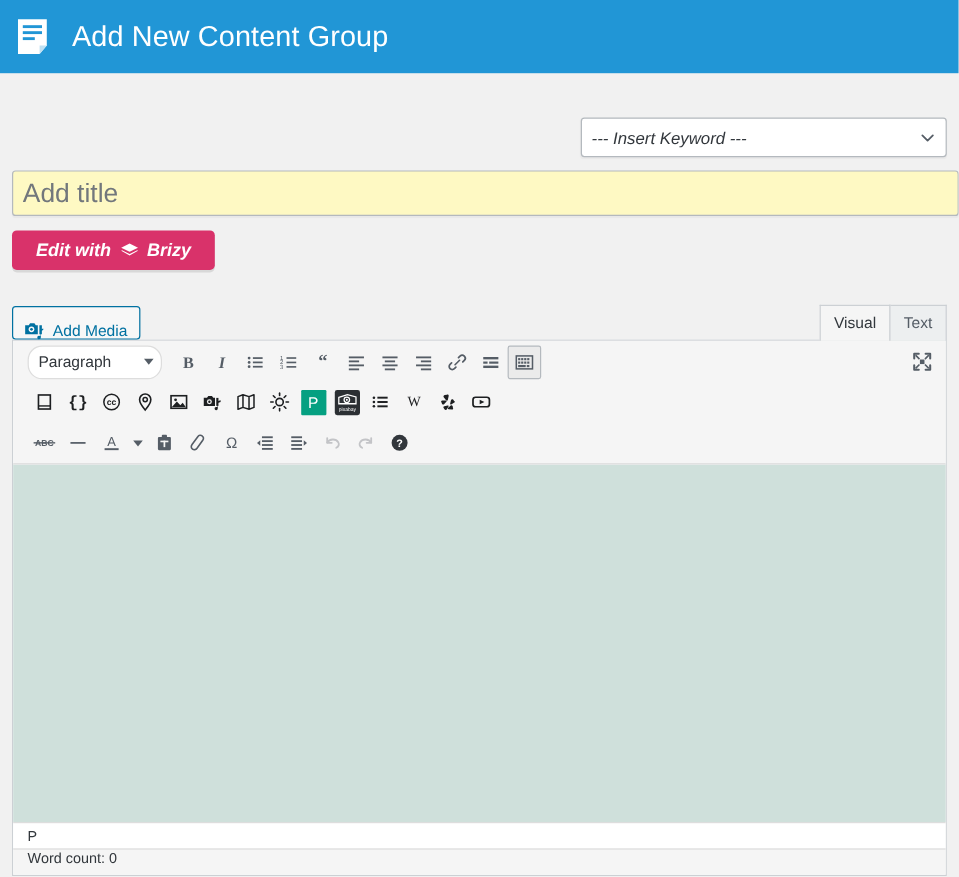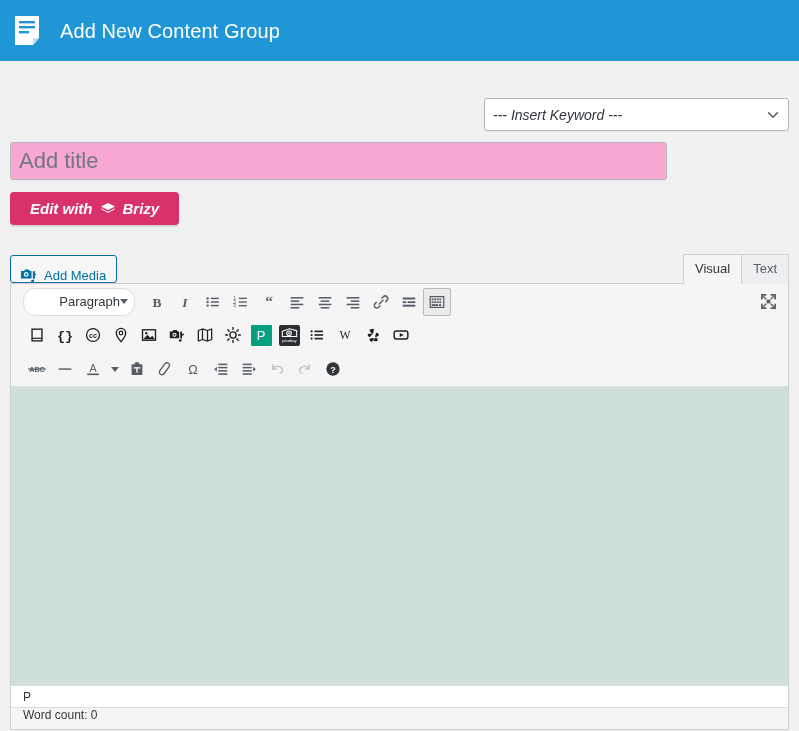--- a/index.html
+++ b/index.html
@@ -28,21 +28,21 @@
   }
   .header-icon {
     width: 34px;
     height: 34px;
     margin-right: 14px;
     flex: none;
     display: block;
   }
   .header-title {
     color: #ffffff;
-    font-size: 20px;
+    font-size: 24px;
     font-weight: 400;
     letter-spacing: 0.1px;
     line-height: 1;
   }
 
   
   .content {
     padding: 0 10px;
     box-sizing: border-box;
   }
@@ -77,26 +77,26 @@
   .chevron {
     width: 14px;
     height: 14px;
     flex: none;
     color: #555d66;
   }
 
   
   .title-wrap { margin-top: 11px; }
   .title-input {
-    width: 657px;
+    width: 789px;
     height: 38px;
     box-sizing: border-box;
     border: 1px solid #b4b9be;
     border-radius: 3px;
-    background: #f9a8d4;
+    background: #fef9c3;
     padding: 3px 8px;
     font-size: 22px;
     color: #32373c;
     font-family: "Liberation Sans", sans-serif;
     outline: none;
     box-shadow: 0 1px 1px rgba(0,0,0,0.04);
   }
   .title-input::placeholder { color: #72777c; opacity: 1; }
 
   
@@ -212,21 +212,21 @@
   .tb-btn.dark { color: #1d1f21; }
 
   .para-select {
     width: 112px;
     height: 28px;
     background: #fff;
     border: 1px solid #ddd;
     border-radius: 12px;
     display: inline-flex;
     align-items: center;
-    justify-content: flex-end;
+    justify-content: space-between;
     padding: 0 6px 0 8px;
     box-sizing: border-box;
     font-size: 13px;
     color: #32373c;
     margin-right: 8px;
     margin-left: 10px;
     cursor: pointer;
     flex: none;
   }
   .caret-small {

